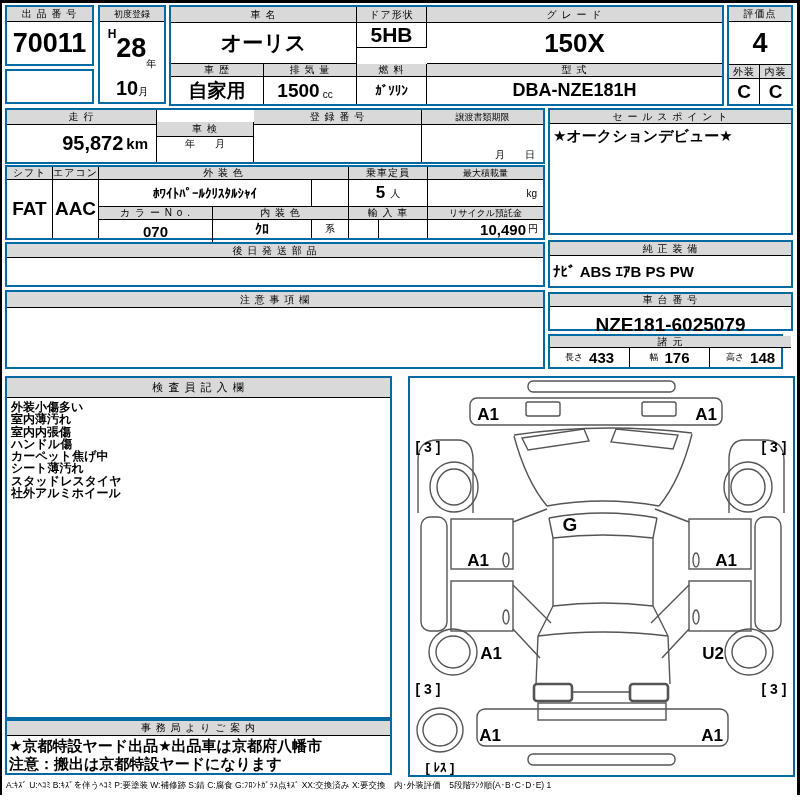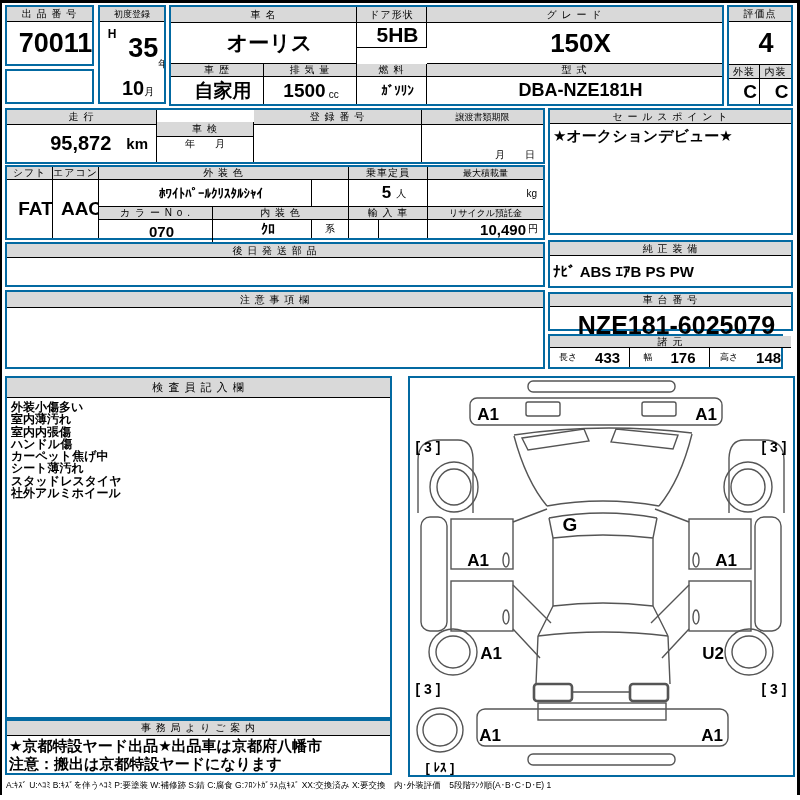--- a/index.html
+++ b/index.html
@@ -6,21 +6,21 @@
   html,body{margin:0;padding:0;background:#fff;}
   .sheet{position:relative;width:800px;height:800px;background:#fff;overflow:hidden;
          font-family:"Liberation Sans","DejaVu Sans",sans-serif;color:#000;}
   .frame{position:absolute;background:#000;}
   .box{position:absolute;border:2px solid #0369a1;background:#fff;box-sizing:border-box;}
   .cell{position:absolute;box-sizing:border-box;display:flex;align-items:center;justify-content:center;overflow:hidden;}
   .hdr{background:#d9d9d9;font-size:10px;letter-spacing:1px;}
   .hdr9{font-size:9px;letter-spacing:0;}
   .br{border-right:1.5px solid #000;}
   .bb{border-bottom:1.5px solid #000;}
-  .b{font-weight:bold;padding-left:12px;}
+  .b{font-weight:bold;}
   .left{justify-content:flex-start;}
   .right{justify-content:flex-end;}
   .legend{position:absolute;font-size:8.5px;white-space:nowrap;letter-spacing:0;}
   .insp-line{font-weight:bold;font-size:12px;line-height:12.3px;white-space:nowrap;}
   .office-line{font-weight:bold;font-size:15px;line-height:18px;white-space:nowrap;}
   svg text{font-family:"Liberation Sans","DejaVu Sans",sans-serif;font-weight:bold;fill:#000;}
 </style>
 </head>
 <body>
 
@@ -33,21 +33,21 @@
   <div class="box" style="left:5px;top:5px;width:89px;height:61px">
     <div class="cell hdr bb" style="left:0;top:0;width:85px;height:15px">出 品 番 号</div>
     <div class="cell b" style="left:0;top:15px;width:85px;height:42px;font-size:27px">70011</div>
   </div>
   <div class="box" style="left:5px;top:69px;width:89px;height:35px"></div>
 
   <div class="box" style="left:98px;top:5px;width:68px;height:99px">
     <div class="cell hdr hdr9 bb" style="left:0;top:0;width:64px;height:15px">初度登録</div>
     <div class="cell" style="left:0;top:15px;width:64px;height:52px">
       <span class="b" style="font-size:12px;align-self:flex-start;margin-top:5px">H</span>
-      <span class="b" style="font-size:27px">35</span>
+      <span class="b" style="font-size:27px">28</span>
       <span style="font-size:10px;align-self:flex-end;margin-bottom:3px">年</span>
     </div>
     <div class="cell" style="left:0;top:67px;width:64px;height:28px">
       <span class="b" style="font-size:20px">10</span>
       <span style="font-size:10px;align-self:flex-end;margin-bottom:3px">月</span>
     </div>
   </div>
 
   <div class="box" style="left:169px;top:5px;width:555px;height:101px">
     <div class="cell hdr bb br" style="left:0;top:0;width:186px;height:16px">車  名</div>
@@ -146,21 +146,21 @@
     <div class="cell left" style="left:0;top:16px;width:536px;height:59px"></div>
   </div>
 
   <div class="box" style="left:548px;top:240px;width:245px;height:48px">
     <div class="cell hdr bb" style="left:0;top:0;width:241px;height:14px">純 正 装 備</div>
     <div class="cell left b" style="left:0;top:14px;width:241px;height:30px;font-size:15px;padding-left:3px">ﾅﾋﾞ ABS ｴｱB PS PW</div>
   </div>
 
   <div class="box" style="left:548px;top:292px;width:245px;height:39px">
     <div class="cell hdr bb" style="left:0;top:0;width:241px;height:13px">車 台 番 号</div>
-    <div class="cell b" style="left:0;top:13px;width:241px;height:36px;font-size:25px">NZE181-6025079</div>
+    <div class="cell b" style="left:0;top:13px;width:241px;height:36px;font-size:19px">NZE181-6025079</div>
   </div>
 
   <div class="box" style="left:548px;top:334px;width:235px;height:35px">
     <div class="cell hdr bb" style="left:0;top:0;width:241px;height:12px">諸 元</div>
     <div class="cell br" style="left:0;top:12px;width:80px;height:19px">
       <span style="font-size:9px;margin-right:6px">長さ</span>
       <span class="b" style="font-size:15px">433</span>
     </div>
     <div class="cell br" style="left:80px;top:12px;width:80px;height:19px">
       <span style="font-size:9px;margin-right:6px">幅</span>

